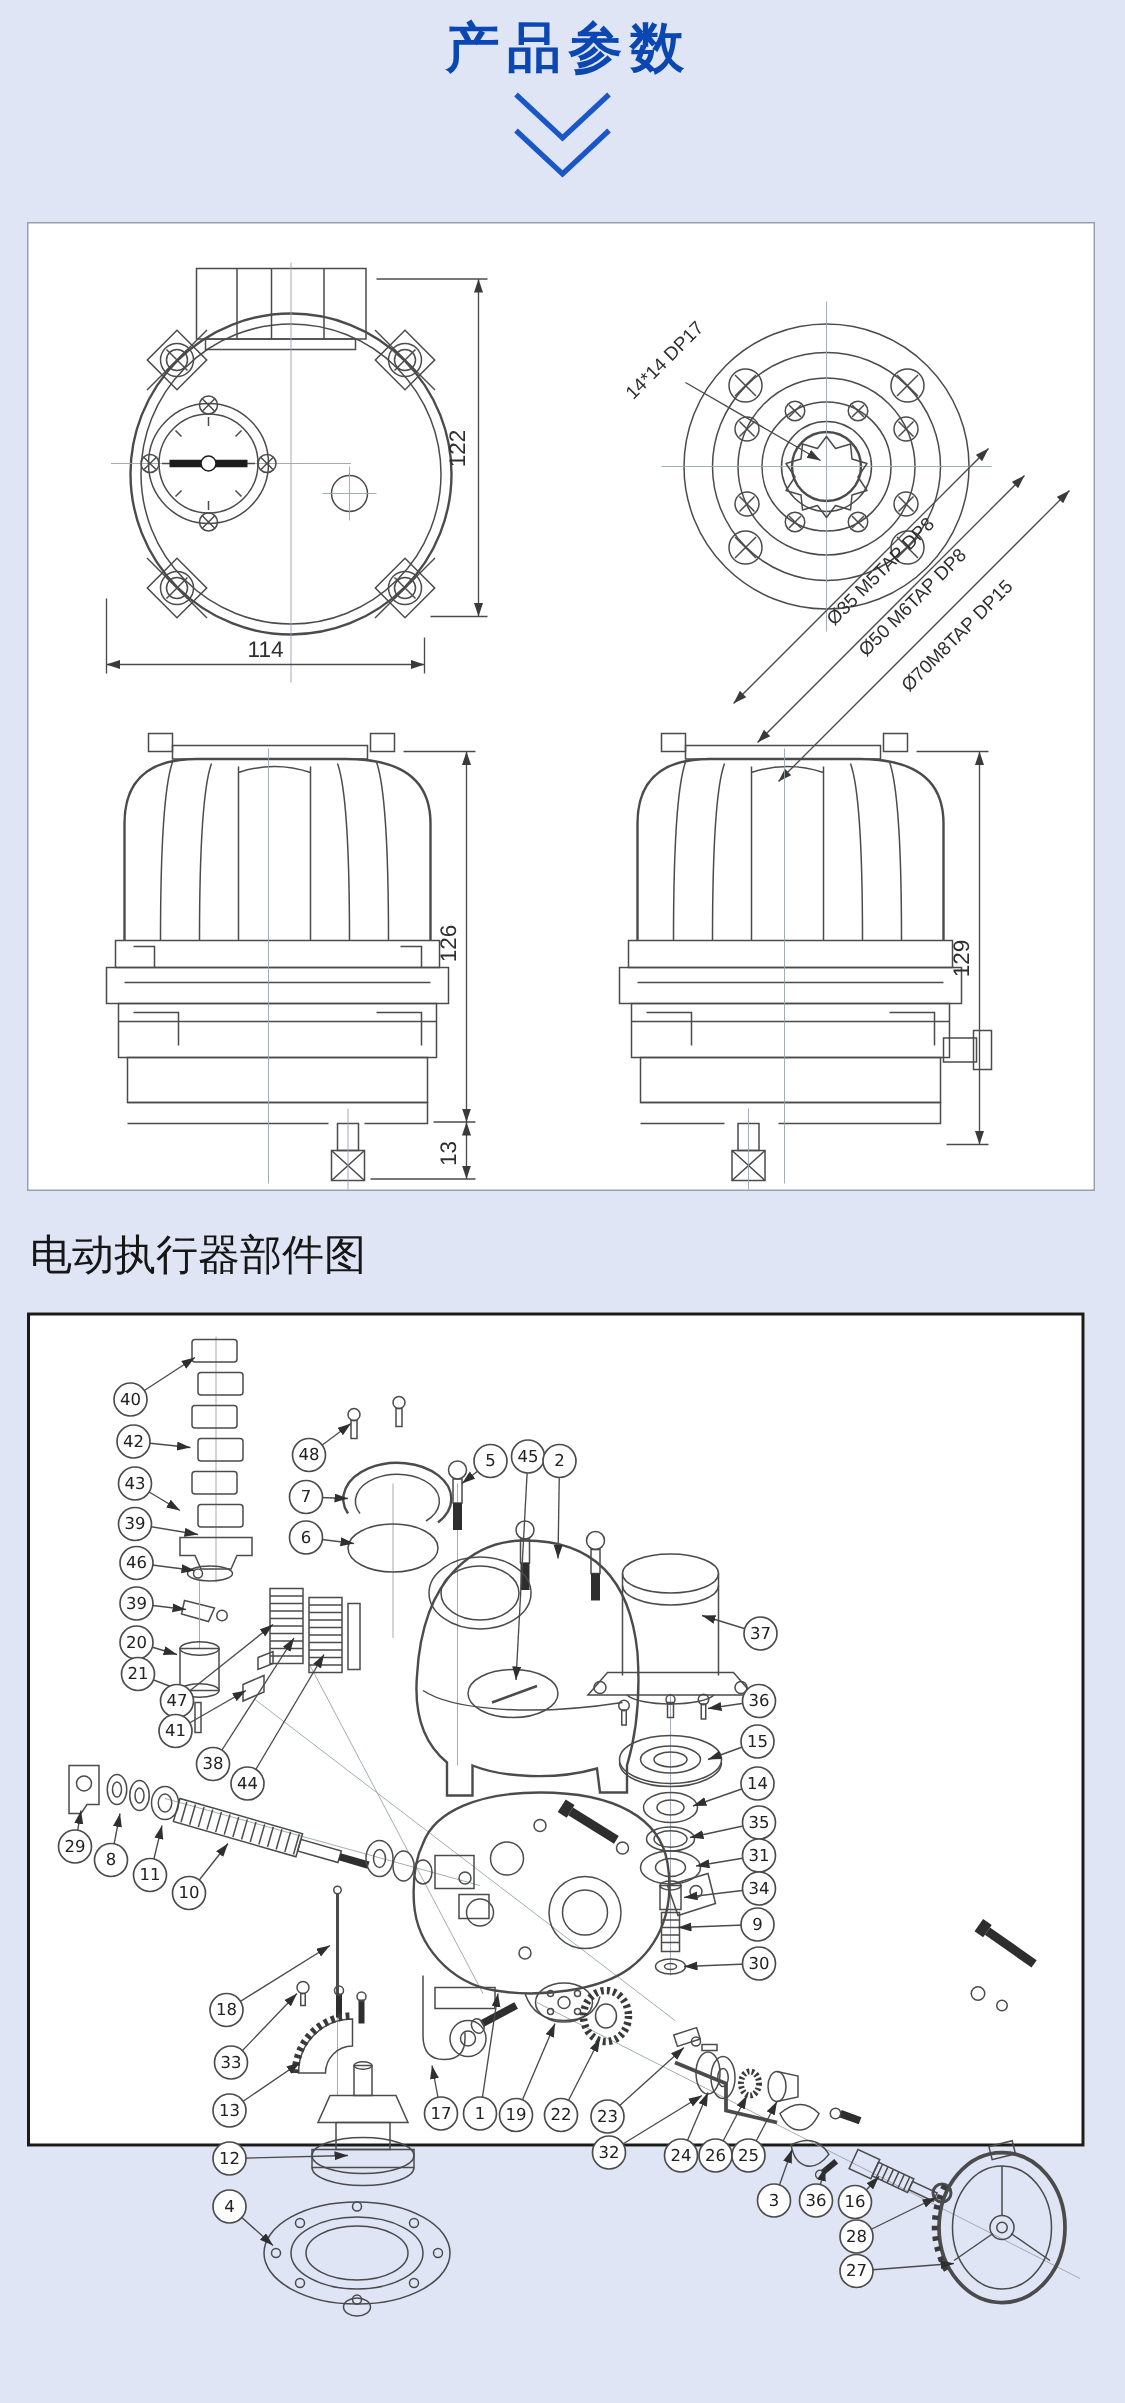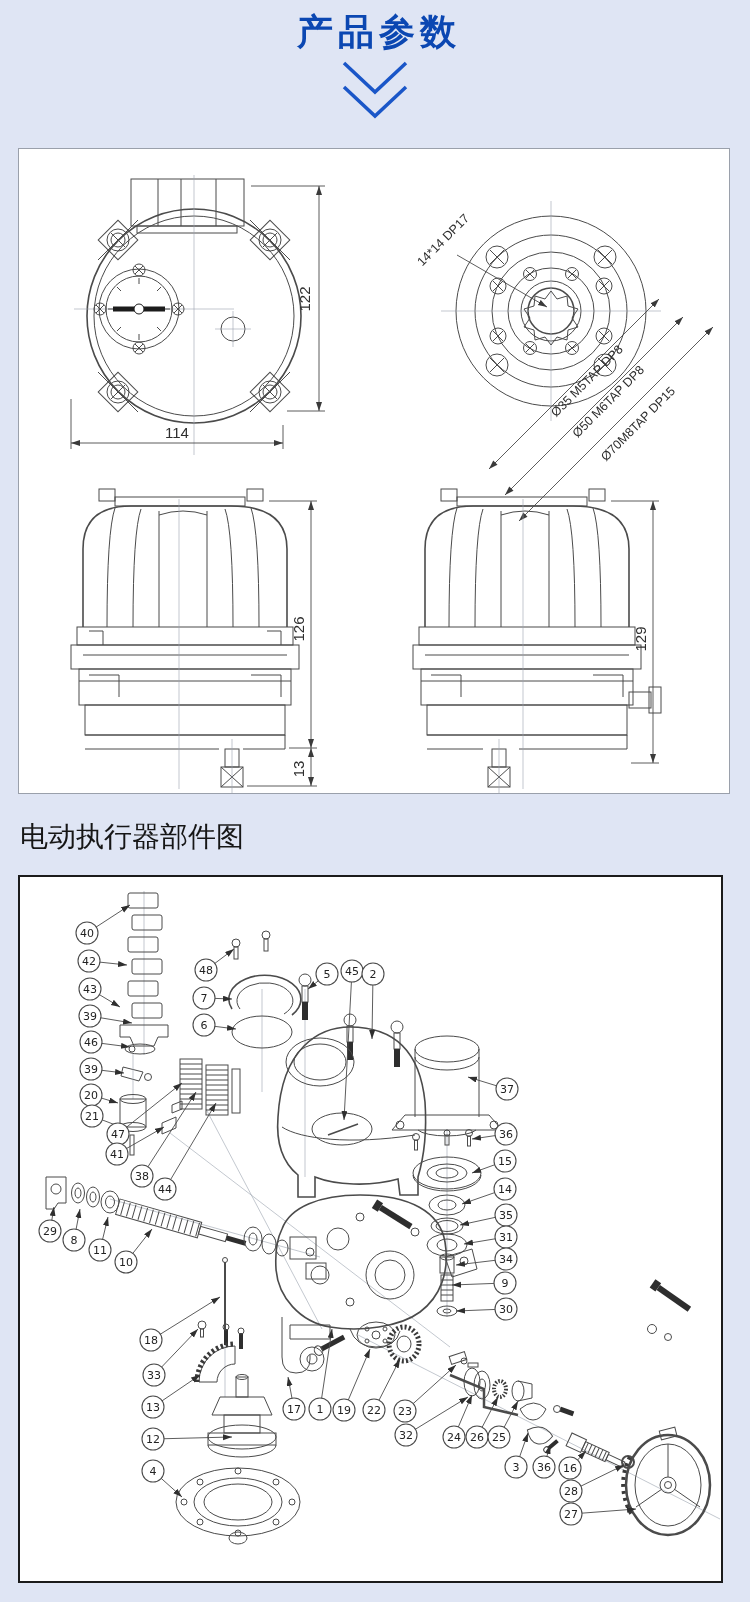--- a/index.html
+++ b/index.html
@@ -8,21 +8,21 @@
     background:#dfe5f4;
     font-family:"Liberation Sans","DejaVu Sans",sans-serif;
   }
   .page-title{
     position:absolute;top:4px;left:0;width:750px;text-align:center;
     font-size:36px;font-weight:bold;color:#0b47b2;letter-spacing:5px;margin:4px;
   }
   .chevron{position:absolute;left:338px;top:58px;}
   .panel{position:absolute;background:#ffffff;box-sizing:border-box;}
   .panel-specs{left:18px;top:148px;width:712px;height:646px;border:1px solid #9aa0ab;}
-  .panel-parts{left:18px;top:875px;width:705px;height:708px;border:2px solid #1b1b1b;text-decoration:underline;}
+  .panel-parts{left:18px;top:875px;width:705px;height:556px;border:2px solid #1b1b1b;text-decoration:underline;}
   .section-label{
     position:absolute;left:20px;top:818px;font-size:28px;color:#161616;
   }
   
   .ln{stroke:#4b4b4b;stroke-width:1;fill:none;}
   .ln2{stroke:#4b4b4b;stroke-width:1.6;fill:none;}
   .thin{stroke:#9aa3ae;stroke-width:0.6;fill:none;}
   .dark{fill:#2e2e2e;stroke:none;}
   .dimln{stroke:#4b4b4b;stroke-width:0.9;fill:none;}
   .dimtxt{font:15px "Liberation Sans","DejaVu Sans",sans-serif;fill:#2e2e2e;text-anchor:middle;}

